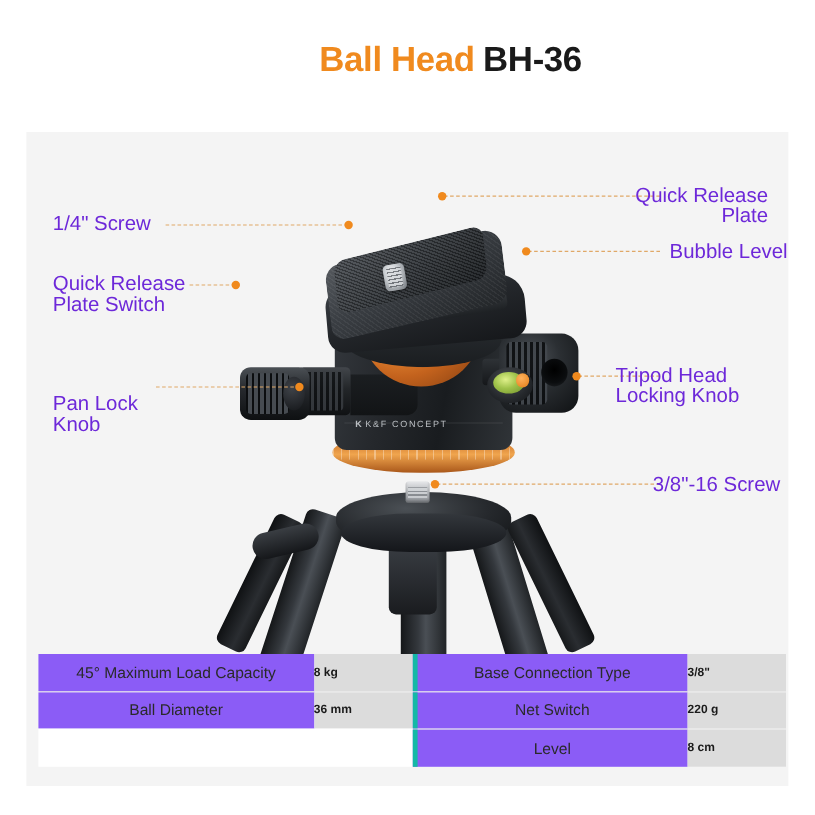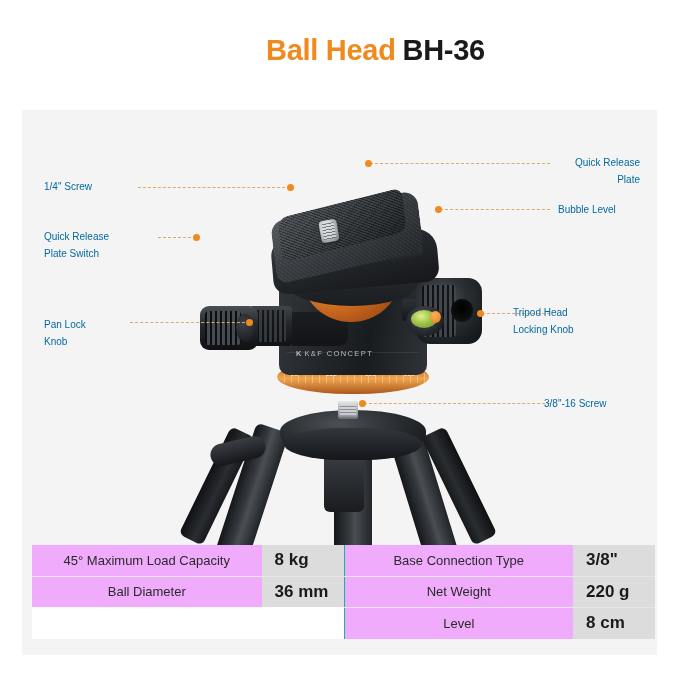--- a/index.html
+++ b/index.html
@@ -333,23 +333,23 @@
     position: absolute;
     right: 4px; top: 8px;
     width: 18px; height: 28px;
     background: radial-gradient(circle at 40% 35%, #3e4248, #15171a);
     border-radius: 50%;
   }
 
   
   .callout {
     position: absolute;
-    font-size: 10px;
+    font-size: 17px;
     line-height: 17px;
-    color: #0369a1;
+    color: #6d28d9;
     white-space: pre-line;
   }
   .callout.left  { text-align: left; }
   .callout.right-al { text-align: right; }
 
   .leader {
     position: absolute;
     height: 1px;
     border-top: 1px dashed #e0a867;
   }
@@ -376,34 +376,33 @@
     border-bottom: 1px solid #e6e6e6;
   }
   .spec-col .spec-row:last-child { border-bottom: none; }
   .spec-label {
     flex: 1;
     display: flex;
     align-items: center;
     justify-content: center;
     font-size: 13px;
     color: #2a2a2a;
-    background: #f0abfc;
+    background: #8b5cf6;
   }
   .spec-value {
     width: 82px;
     display: flex;
     align-items: center;
-    padding-left: 13px;
     box-sizing: border-box;
-    font-size: 17px;
+    font-size: 10px;
     font-weight: bold;
     color: #1a1a1a;
     background: #dcdcdc;
   }
-  .spec-col.right .spec-label { border-left: 1px solid #14b8a6; }
+  .spec-col.right .spec-label { border-left: 4px solid #14b8a6; }
 </style>
 </head>
 <body>
 
 <div class="title-wrap">
   <div class="title">
     <span class="brandword">Ball Head</span><span class="modelword">BH-36</span>
   </div>
 </div>
 
@@ -485,21 +484,21 @@
     <div class="leader" style="left:448px; top:203px; width:68px;"></div>
     <div class="dot" style="left:443px; top:200px;"></div>
 
     <div class="leader" style="left:330px; top:293px; width:186px;"></div>
     <div class="dot" style="left:325px; top:290px;"></div>
   </div>
 
   <div class="callout left" style="left:22px; top:68px;">1/4" Screw</div>
   <div class="callout left" style="left:22px; top:118px;">Quick Release
 Plate Switch</div>
-  <div class="callout left" style="left:22px; top:206px;">Pan Lock
+  <div class="callout left" style="left:22px; top:218px;">Pan Lock
 Knob</div>
 
   <div class="callout right-al" style="left:396px; top:44px; width:222px;">Quick Release
 Plate</div>
   <div class="callout left" style="left:522px; top:91px;margin-left:14px;">Bubble Level</div>
   <div class="callout left" style="left:491px; top:194px;">Tripod Head
 Locking Knob</div>
   <div class="callout left" style="left:522px; top:285px;">3/8"-16 Screw</div>
 
   <div class="spec-table">
@@ -514,21 +513,21 @@
         <div class="spec-value">36 mm</div>
       </div>
     </div>
 
     <div class="spec-col right">
       <div class="spec-row">
         <div class="spec-label">Base Connection Type</div>
         <div class="spec-value">3/8"</div>
       </div>
       <div class="spec-row">
-        <div class="spec-label">Net Weight</div>
+        <div class="spec-label">Net Switch</div>
         <div class="spec-value">220 g</div>
       </div>
       <div class="spec-row">
         <div class="spec-label">Level</div>
         <div class="spec-value">8 cm</div>
       </div>
     </div>
 
   </div>
 </div>

